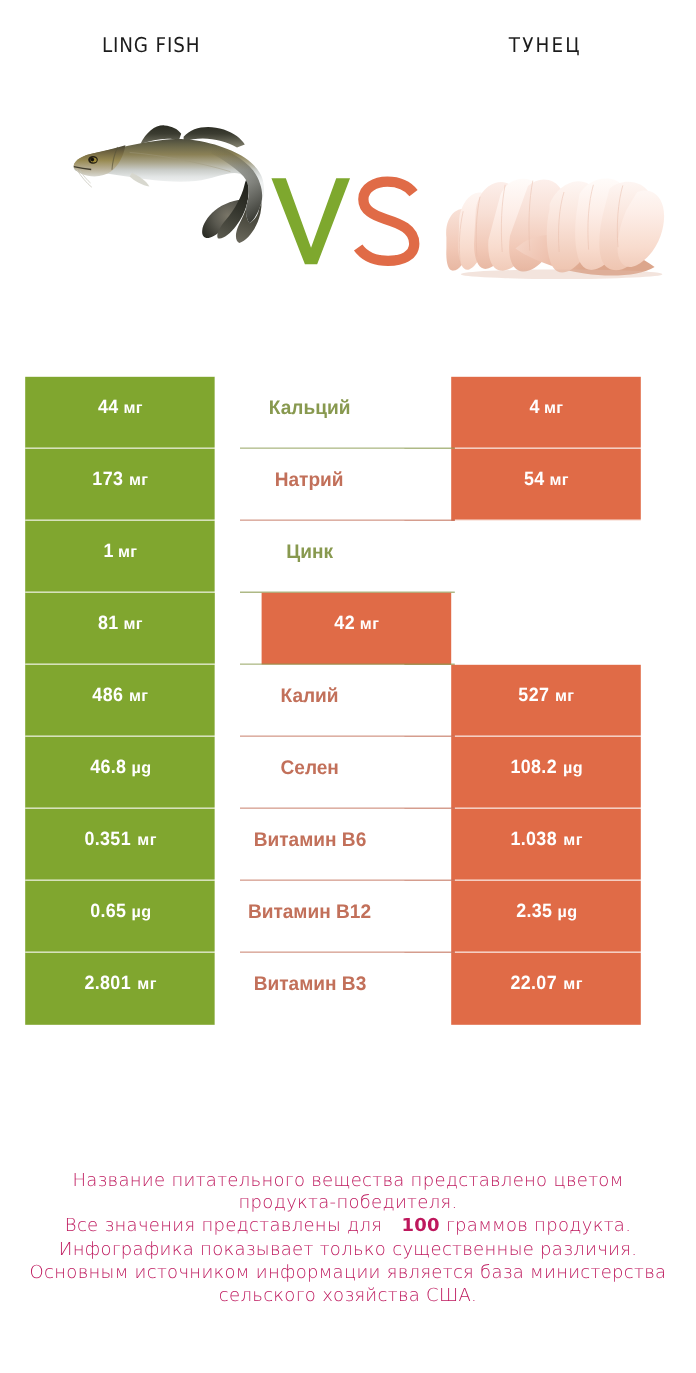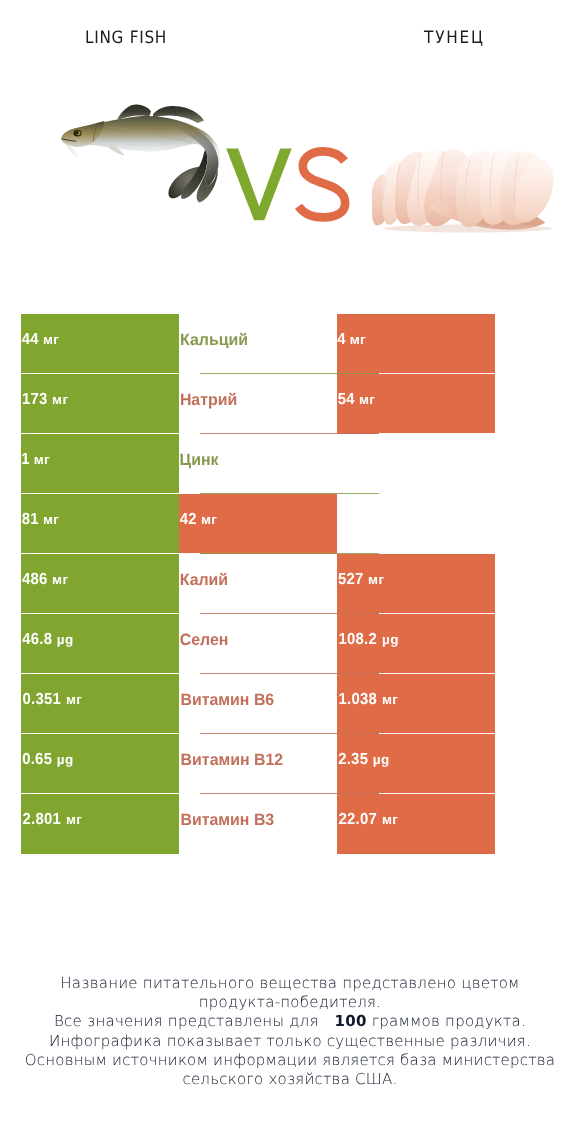--- a/index.html
+++ b/index.html
@@ -13,39 +13,39 @@
   #t-left{left:0;width:252px;letter-spacing:.7px;}
   #t-right{left:327px;width:253px;letter-spacing:1.8px;text-indent:1.8px;}
 
   .art,.vs-svg{position:absolute;left:0;top:0;width:580px;height:300px;}
   .vs-svg{z-index:6;}
 
 
   
   .tbl{position:absolute;left:21px;top:314px;width:537px;}
   .row{position:relative;height:60px;display:flex;}
-  .cell{width:158px;height:60px;box-sizing:border-box;display:flex;align-items:center;justify-content:flex-start;white-space:nowrap;padding-bottom:8px;}
+  .cell{width:158px;height:60px;box-sizing:border-box;display:flex;align-items:center;justify-content:center;white-space:nowrap;padding-bottom:8px;}
   .val{font-family:"Liberation Sans",sans-serif;font-weight:700;font-size:16px;color:#ffffff;letter-spacing:.3px;}
   .val .n{display:inline-block;transform:scaleX(.93);transform-origin:center center;backface-visibility:hidden;}
   .val .u{font-size:13.5px;margin-left:3.5px;display:inline-block;backface-visibility:hidden;}
   .cL{background:#80a62f;}
-  .cR{background:#e06b47;}
+  .cR{background:#e06b47;margin-left:39px;}
   .cM{background:#ffffff;}
   .nm{font-family:"Liberation Sans",sans-serif;font-weight:700;font-size:16.4px;letter-spacing:0;display:inline-block;transform:scaleX(.97);}
   .row .sep{position:absolute;left:0;bottom:0;height:1px;width:100%;}
   .row:last-child .sep{display:none;}
   .sep i{display:block;height:1px;float:left;}
   .sep .s1{width:179px;background:#ffffff;}
   .sep .s2{width:179px;opacity:.85;}
   .sep .s3{width:179px;background:#ffffff;}
 
   
   .foot{position:absolute;left:0;top:974px;width:580px;text-align:center;
         font-family:"DejaVu Sans",sans-serif;font-weight:200;font-size:15px;letter-spacing:.25px;
-        line-height:19.2px;color:#0f172a;}
+        line-height:19.2px;color:#be185d;}
   .foot b{font-weight:700;margin-left:11px;}
 </style>
 </head>
 <body>
 
 <div class="page">
 
   <div class="hdr">
     <div class="hdr-title" id="t-left">LING FISH</div>
     <div class="hdr-title" id="t-right">ТУНЕЦ</div>

